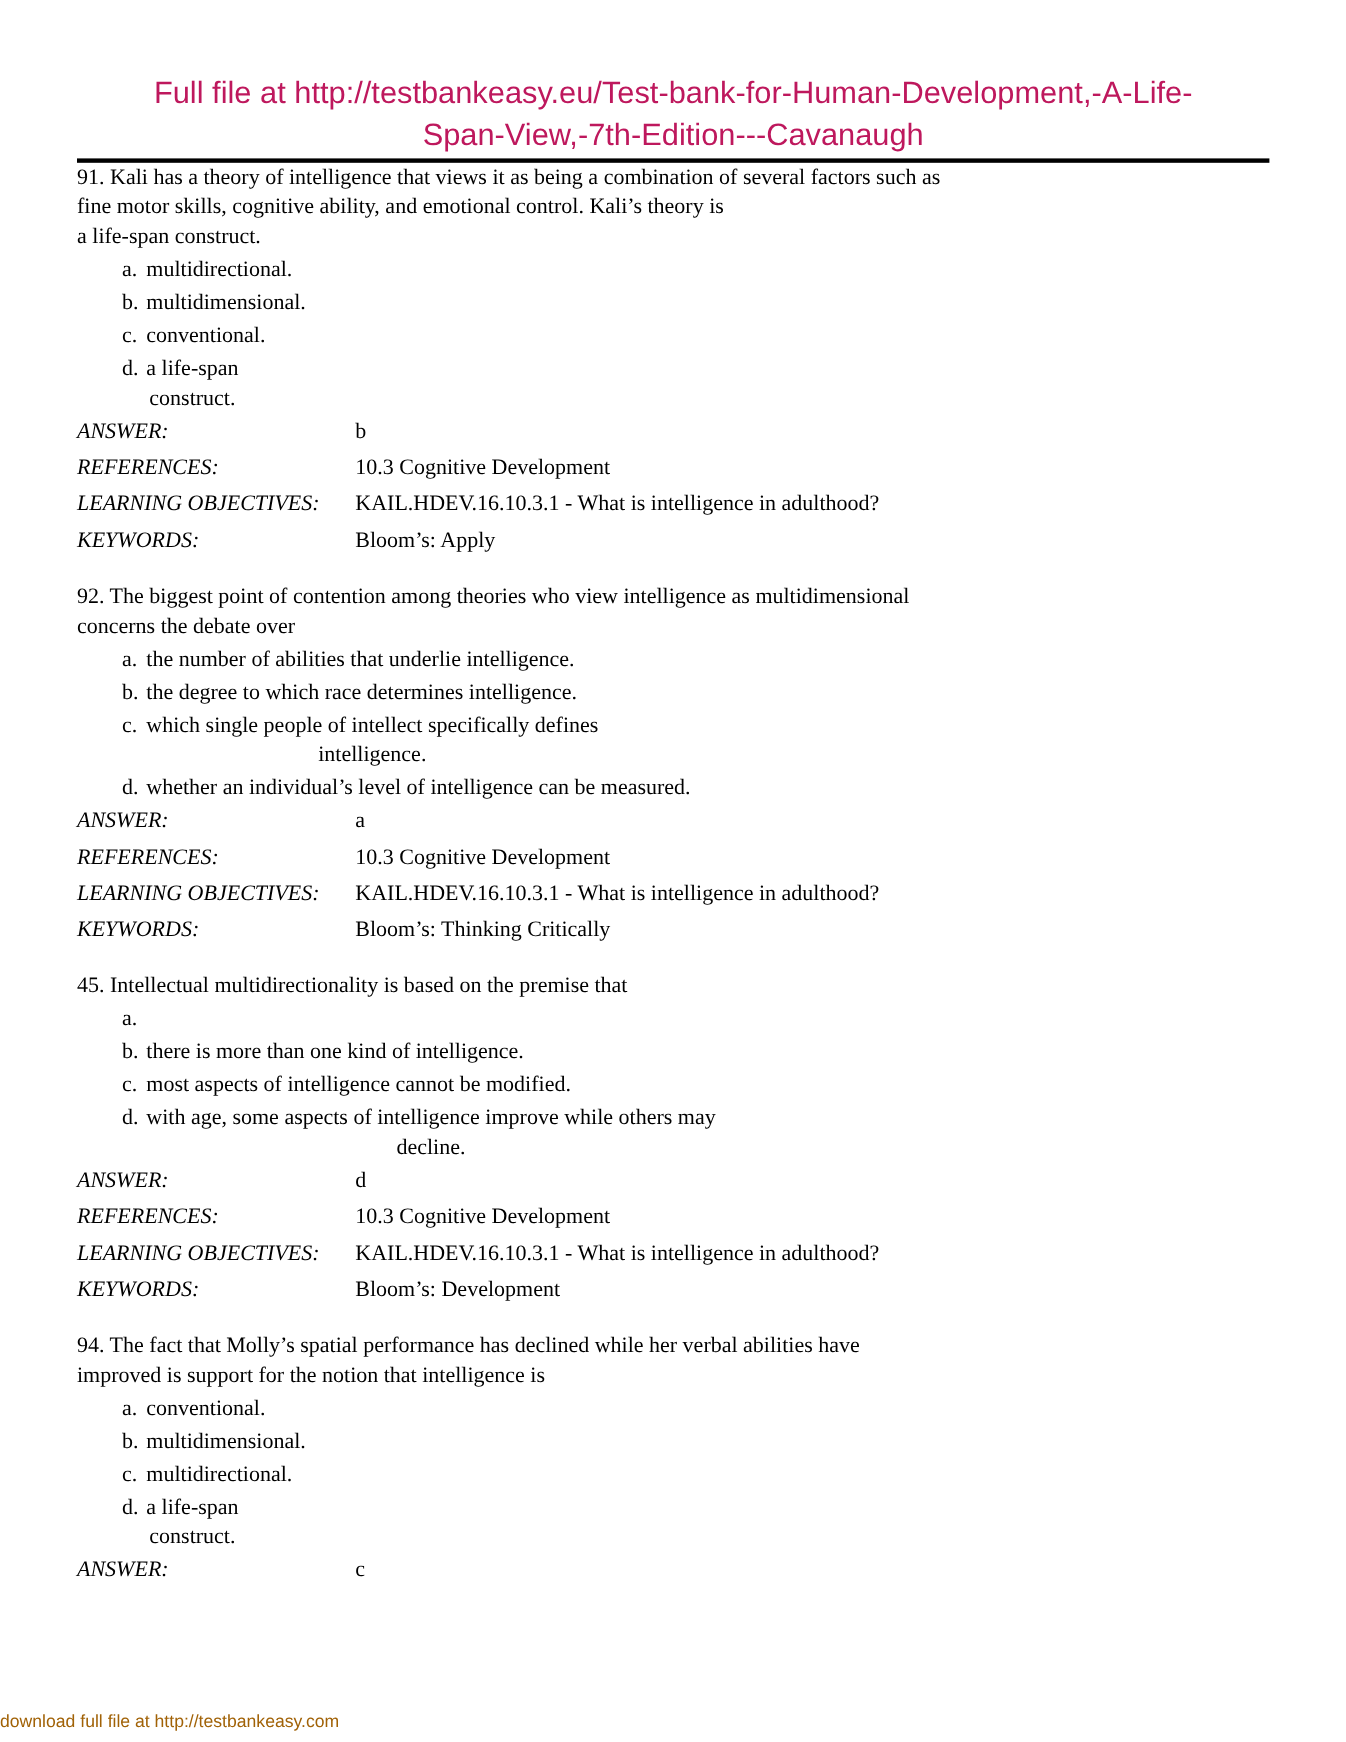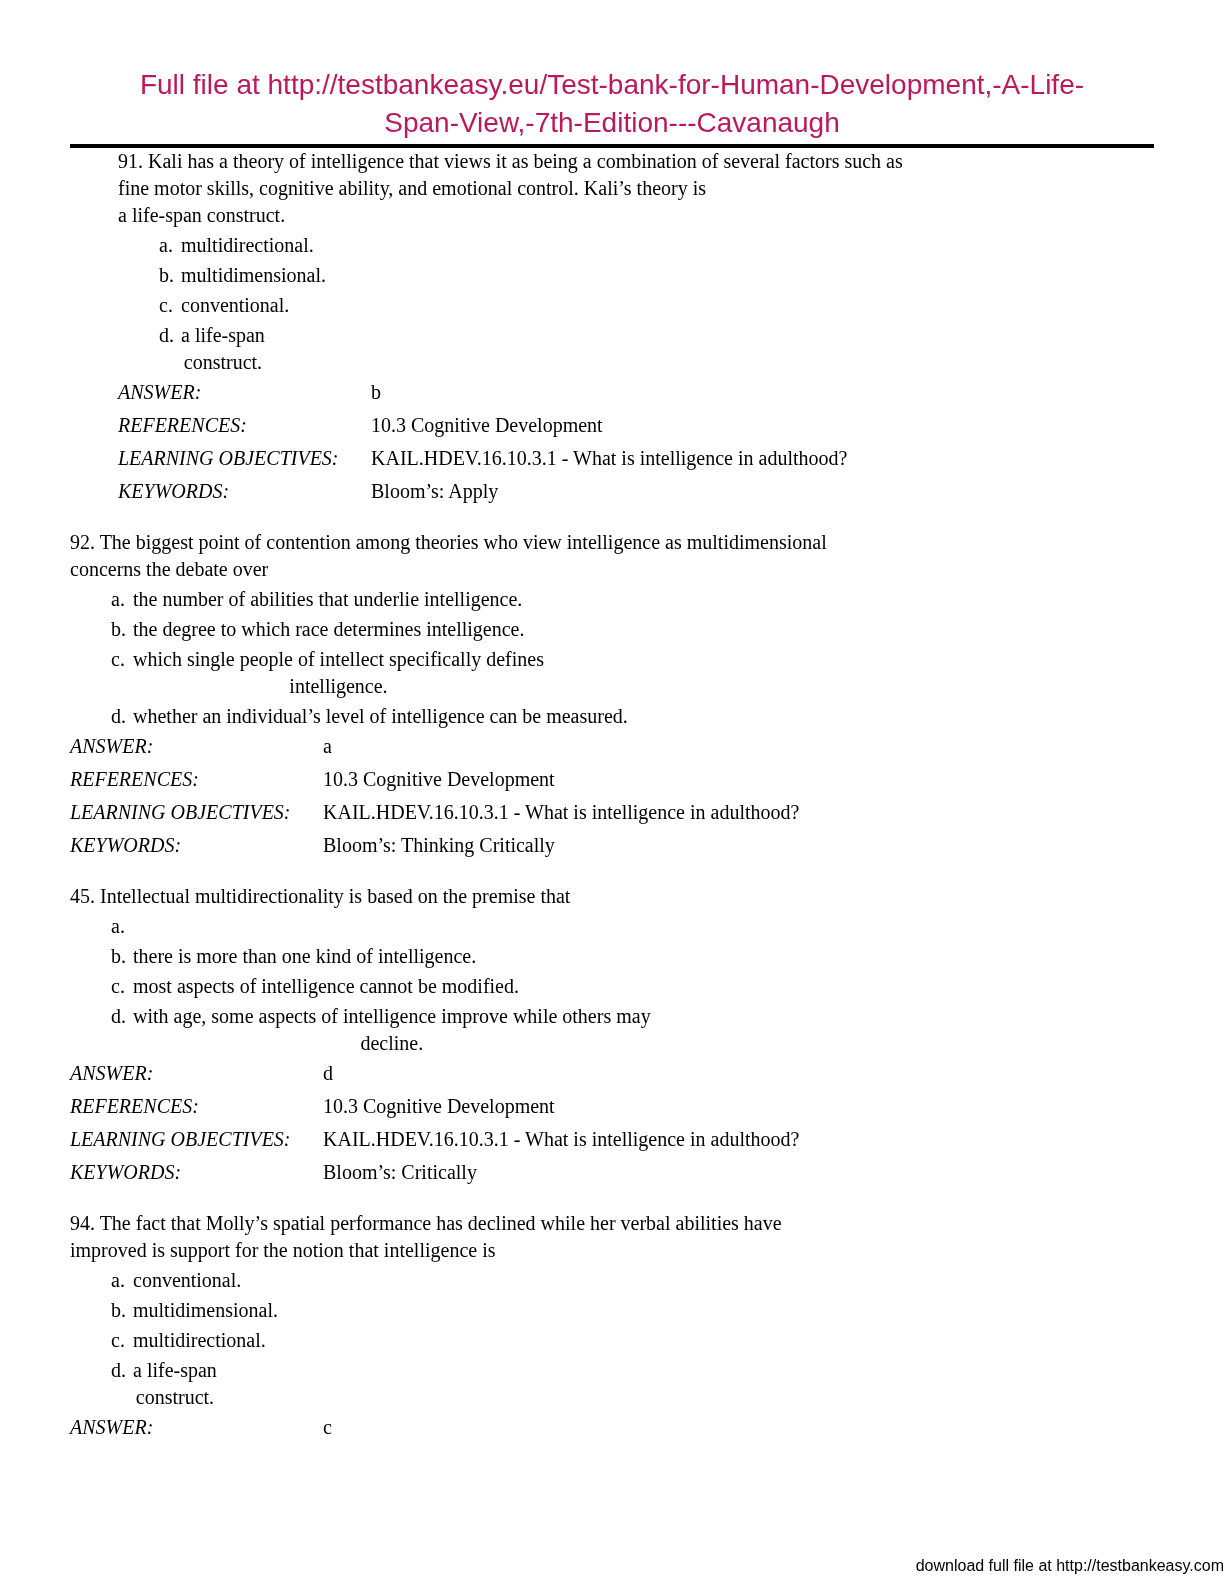--- a/index.html
+++ b/index.html
@@ -29,21 +29,21 @@
     }
     .rule {
       margin-top: 2px;
       height: 4px;
       background: #000000;
     }
     .question {
       margin-top: 24px;
       font-size: 20px;
     }
-    .question.first { margin-top: 0; margin-left: 48px; }
+    .question.first { margin-top: 0; }
     .stem {
       line-height: 27px;
       white-space: pre-line;
     }
     .options { margin-top: 3px; }
     .option {
       display: flex;
       line-height: 27px;
       margin-left: 41px;
       margin-bottom: 3px;
@@ -58,24 +58,24 @@
       margin-bottom: 6px;
     }
     .meta-label { font-style: italic; }
     .meta-value { }
     .lo-bold { font-weight: normal; }
     .footer {
       position: absolute;
       top: 1491px;
       left: 0;
       width: 100%;
-      text-align: right;
+      text-align: left;
       font-family: "Liberation Sans", sans-serif;
       font-size: 16px;
-      color: #000000;
+      color: #a16207;
     }
   </style>
 </head>
 <body>
 
 <div class="page">
 
   <div class="header-title">Full file at http://testbankeasy.eu/Test-bank-for-Human-Development,-A-Life-
 Span-View,-7th-Edition---Cavanaugh</div>
   <div class="rule"></div>
@@ -193,21 +193,21 @@
       <div class="meta-row">
         <span class="meta-label">REFERENCES:</span>
         <span class="meta-value">10.3 Cognitive Development</span>
       </div>
       <div class="meta-row">
         <span class="meta-label">LEARNING OBJECTIVES:</span>
         <span class="meta-value"><span>KAIL.</span><span class="lo-bold">HD</span><span>EV.16.10.3.1 - What is intelligence in adulthood?</span></span>
       </div>
       <div class="meta-row">
         <span class="meta-label">KEYWORDS:</span>
-        <span class="meta-value">Bloom’s: Critically</span>
+        <span class="meta-value">Bloom’s: Development</span>
       </div>
     </div>
   </div>
 
   <div class="question">
     <div class="stem">94. The fact that Molly’s spatial performance has declined while her verbal abilities have
 improved is support for the notion that intelligence is</div>
     <div class="options">
       <div class="option">
         <span class="opt-label">a.</span>

